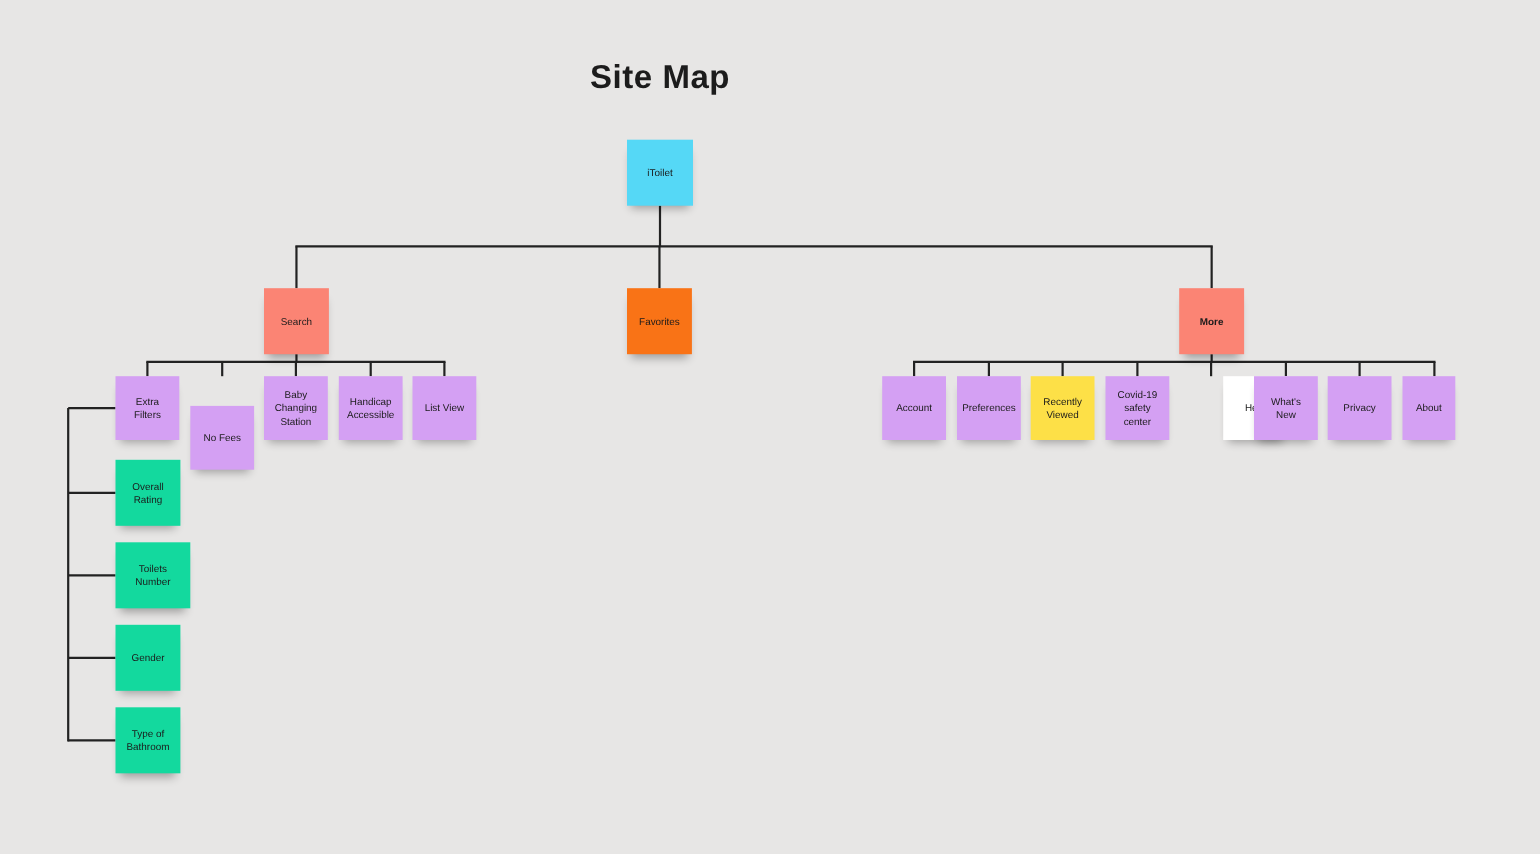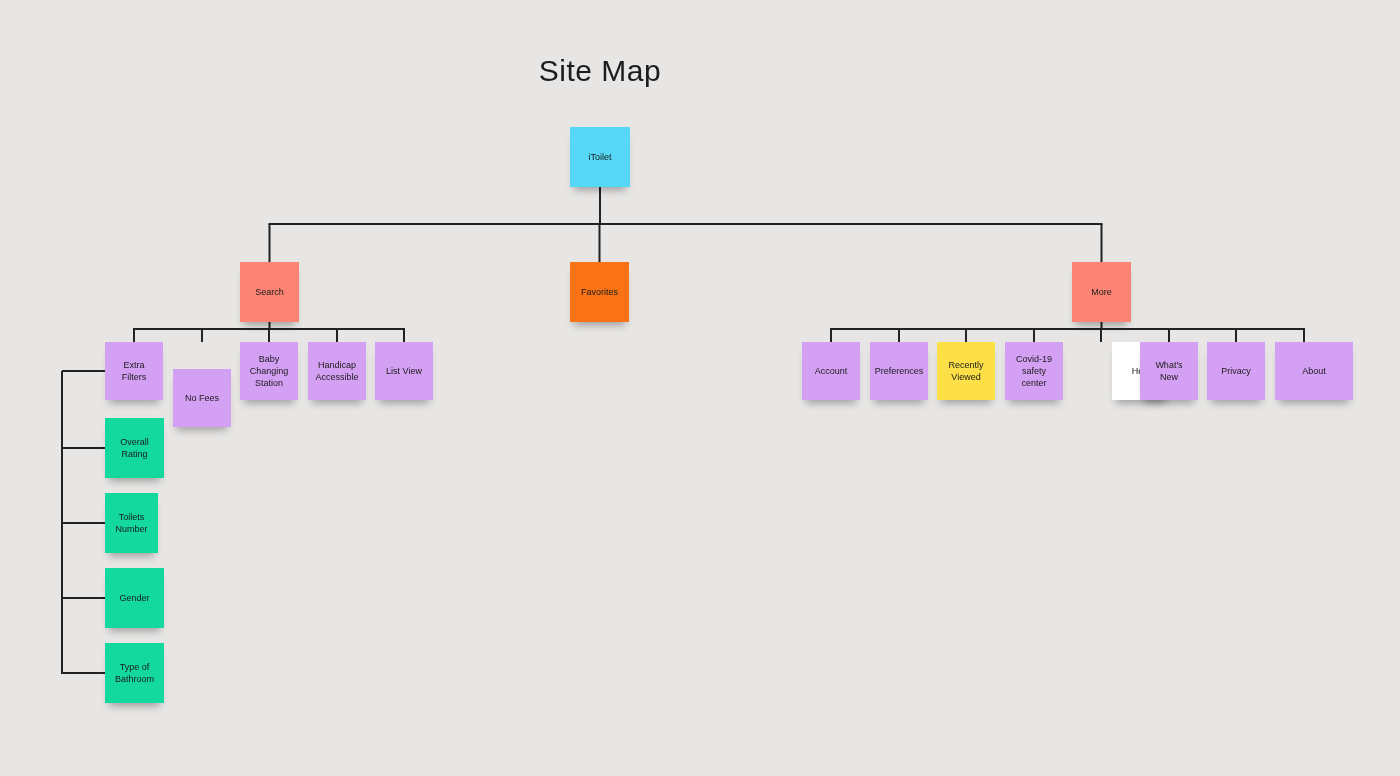--- a/index.html
+++ b/index.html
@@ -17,21 +17,21 @@
   .canvas {
     position: absolute;
     inset: 0;
   }
   .page-title {
     position: absolute;
     left: 600px;
     top: 54px;
     transform: translateX(-50%);
     font-size: 30px;
-    font-weight: 400;
+    font-weight: 700;
     letter-spacing: 0.5px;
     color: #1c1c1c;
     white-space: nowrap;
   }
   svg.edges {
     position: absolute;
     left: 0;
     top: 0;
     width: 1400px;
     height: 776px;
@@ -95,21 +95,21 @@
   <div>
       <div class="note" style="left: 570px; top: 127px; width: 60px; height: 60px; background: rgb(85, 216, 246);">
         <span>iToilet</span>
       </div>
       <div class="note" style="left: 240px; top: 262px; width: 59px; height: 60px; background: rgb(251, 132, 116);">
         <span>Search</span>
       </div>
       <div class="note" style="left: 570px; top: 262px; width: 59px; height: 60px; background: #f97316;">
         <span>Favorites</span>
       </div>
-      <div class="note" style="left: 1072px; top: 262px; width: 59px; height: 60px; background: rgb(251, 132, 116);">
+      <div class="note" style="left: 1072px; top: 262px; width: 59px; height: 60px; background: rgb(251, 132, 116); font-weight: bold;">
         <span>More</span>
       </div>
       <div class="note" style="left: 105px; top: 342px; width: 58px; height: 58px; background: rgb(212, 160, 243);">
         <span>Extra Filters</span>
       </div>
       <div class="note" style="left: 173px; top: 342px; width: 58px; height: 58px; background: rgb(212, 160, 243); margin-top: 27px;">
         <span>No Fees</span>
       </div>
       <div class="note" style="left: 240px; top: 342px; width: 58px; height: 58px; background: rgb(212, 160, 243);">
         <span>Baby Changing Station</span>
@@ -134,27 +134,27 @@
       </div>
       <div class="note" style="left: 1072px; top: 342px; width: 58px; height: 58px; background: #ffffff; margin-left: 40px;">
         <span>Help</span>
       </div>
       <div class="note" style="left: 1140px; top: 342px; width: 58px; height: 58px; background: rgb(212, 160, 243);">
         <span>What's New</span>
       </div>
       <div class="note" style="left: 1207px; top: 342px; width: 58px; height: 58px; background: rgb(212, 160, 243);">
         <span>Privacy</span>
       </div>
-      <div class="note" style="left: 1275px; top: 342px; width: 78px; height: 58px; background: rgb(212, 160, 243);">
+      <div class="note" style="left: 1275px; top: 342px; width: 48px; height: 58px; background: rgb(212, 160, 243);">
         <span>About</span>
       </div>
       <div class="note" style="left: 105px; top: 418px; width: 59px; height: 60px; background: rgb(19, 217, 158);">
         <span>Overall Rating</span>
       </div>
-      <div class="note" style="left: 105px; top: 493px; width: 53px; height: 60px; background: rgb(19, 217, 158);">
+      <div class="note" style="left: 105px; top: 493px; width: 68px; height: 60px; background: rgb(19, 217, 158);">
         <span>Toilets Number</span>
       </div>
       <div class="note" style="left: 105px; top: 568px; width: 59px; height: 60px; background: rgb(19, 217, 158);">
         <span>Gender</span>
       </div>
       <div class="note" style="left: 105px; top: 643px; width: 59px; height: 60px; background: rgb(19, 217, 158); align-items: center;">
         <span>Type of Bathroom</span>
       </div>
     </div>
 </div>

